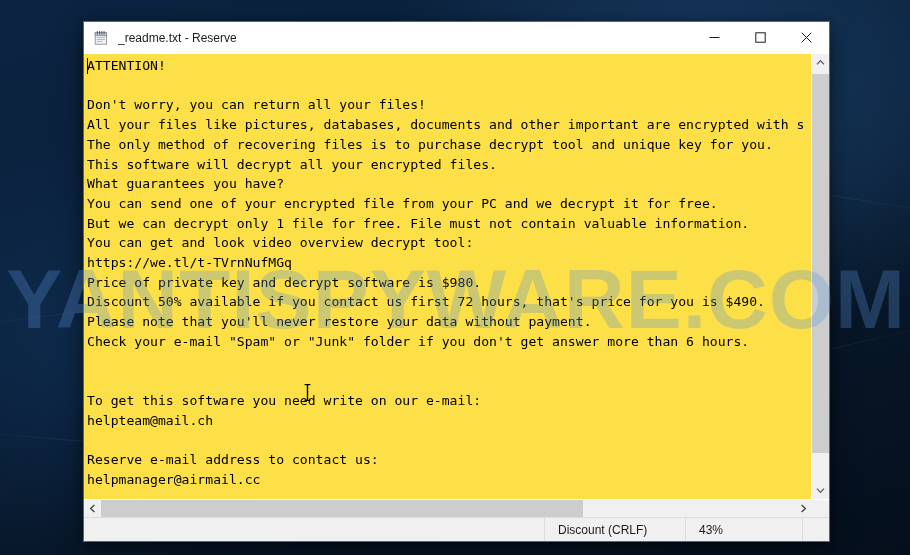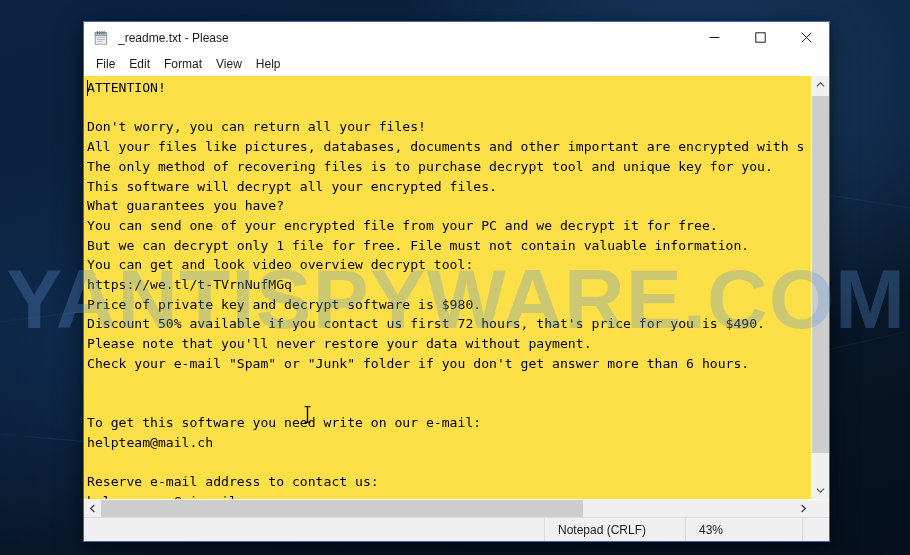--- a/index.html
+++ b/index.html
@@ -284,48 +284,41 @@
           <rect x="2.2" y="2.6" width="11.4" height="3.1" fill="#b9c6d4" stroke="#8a9099" stroke-width="0.9"></rect>
           <rect x="3.9" y="1.1" width="1.1" height="3.3" rx="0.5" fill="#5d6670"></rect>
           <rect x="6.1" y="1.1" width="1.1" height="3.3" rx="0.5" fill="#5d6670"></rect>
           <rect x="8.3" y="1.1" width="1.1" height="3.3" rx="0.5" fill="#5d6670"></rect>
           <rect x="10.5" y="1.1" width="1.1" height="3.3" rx="0.5" fill="#5d6670"></rect>
           <rect x="3.8" y="7.3" width="8.2" height="0.85" fill="#9fb0c0"></rect>
           <rect x="3.8" y="9.2" width="8.2" height="0.85" fill="#9fb0c0"></rect>
           <rect x="3.8" y="11.1" width="5.6" height="0.85" fill="#9fb0c0"></rect>
         </svg>
       </span>
-      <span id="window-title">_readme.txt - Please</span>
+      <span id="window-title">_readme.txt - Reserve</span>
     </div>
 
     <div class="caption-btn">
       <svg width="11" height="11" viewBox="0 0 11 11">
         <line x1="0.5" y1="5.5" x2="10.5" y2="5.5" stroke="#1b1b1b" stroke-width="1"></line>
       </svg>
     </div>
     <div class="caption-btn">
       <svg width="11" height="11" viewBox="0 0 11 11">
         <rect x="0.8" y="0.8" width="9.4" height="9.4" fill="none" stroke="#1b1b1b" stroke-width="1"></rect>
       </svg>
     </div>
     <div class="caption-btn close-btn">
       <svg width="11" height="11" viewBox="0 0 11 11">
         <line x1="0.7" y1="0.7" x2="10.3" y2="10.3" stroke="#1b1b1b" stroke-width="1"></line>
         <line x1="10.3" y1="0.7" x2="0.7" y2="10.3" stroke="#1b1b1b" stroke-width="1"></line>
       </svg>
     </div>
   </div>
 
-  <div id="menu-bar">
-    <div class="menu-item">File</div>
-    <div class="menu-item">Edit</div>
-    <div class="menu-item">Format</div>
-    <div class="menu-item">View</div>
-    <div class="menu-item">Help</div>
-  </div>
 
   <div id="editor-region">
     <div id="editor-row">
 
       <div id="text-area">
         <div id="text-caret"></div>
         <div id="text-content">ATTENTION!
 
 Don't worry, you can return all your files!
 All your files like pictures, databases, documents and other important are encrypted with s
@@ -388,21 +381,21 @@
         <svg width="7" height="9" viewBox="0 0 7 9">
           <polyline points="1.6,1 5.4,4.5 1.6,8" fill="none" stroke="#3c3c3c" stroke-width="1.25"></polyline>
         </svg>
       </div>
       <div id="h-corner"></div>
     </div>
   </div>
 
   <div id="status-bar">
     <div id="status-spacer"></div>
-    <div class="status-cell" id="status-encoding">Notepad (CRLF)</div>
+    <div class="status-cell" id="status-encoding">Discount (CRLF)</div>
     <div class="status-cell" id="status-zoom">43%</div>
     <div class="status-cell" id="status-end"></div>
   </div>
 
 </div>
 
 <div id="watermark">
   <div id="watermark-text">MYANTISPYWARE.COM</div>
 </div>
 

